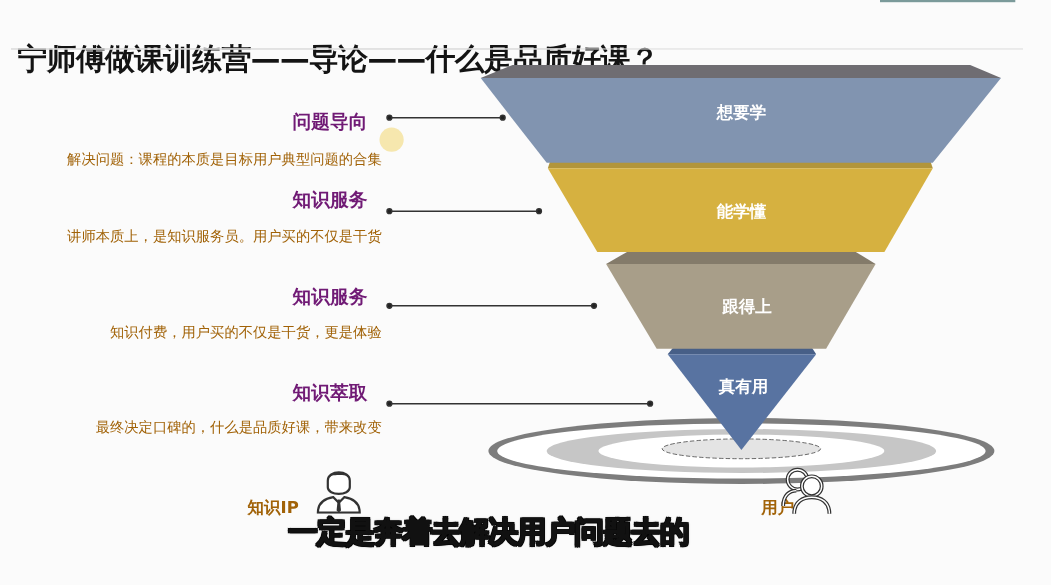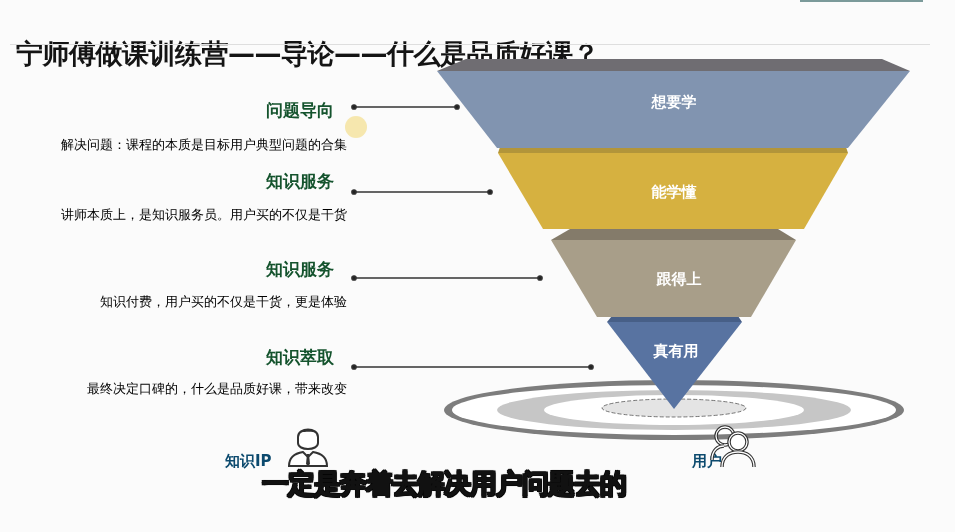--- a/index.html
+++ b/index.html
@@ -13,38 +13,38 @@
     position: absolute; left: 16px; top: 2px;
     font-size: 27px; font-weight: bold; letter-spacing: -0.5px;
     color: #141414; white-space: nowrap; margin-top: 34px;
   }
   .topright-bar {
     position: absolute; left: 800px; top: 0; width: 123px; height: 2px;
     background: #7b9a9a;
   }
   .rule-full { position:absolute; left: 10px; top: 44px; width: 500px; height:1px; background:#dcdcdc; }
   .heading {
-    position: absolute; font-size: 17px; font-weight: bold; color: #14532d;
+    position: absolute; font-size: 17px; font-weight: bold; color: #701a75;
     white-space: nowrap; text-align: left;
   }
   .desc {
-    position: absolute; font-size: 13px; color: #000000; white-space: nowrap; text-align: right;
+    position: absolute; font-size: 13px; color: #a16207; white-space: nowrap; text-align: right;
   }
   .funnel { position: absolute; left: 0; top: 0; }
   .layer-label {
     position: absolute; color: #fff; font-size: 15px; font-weight: bold;
     white-space: nowrap; transform: translateX(-50%);
   }
   .cursor-dot {
     position: absolute; left: 345px; top: 116px; width: 22px; height: 22px; border-radius: 50%;
     background: #f5e3a0; opacity: 0.85;
   }
   .icon-box { position: absolute; }
   .person-label {
-    position: absolute; font-size: 15px; font-weight: bold; color: #0c4a6e; white-space: nowrap;
+    position: absolute; font-size: 15px; font-weight: bold; color: #a16207; white-space: nowrap;
   }
   .subtitle {
     position: absolute; left: 262px; top: 466px;
     font-size: 27px; font-weight: bold; color: #000000; white-space: nowrap;
     -webkit-text-stroke: 1.2px #111;
     text-shadow: 0 0 2px #000, 1px 1px 0 #000, -1px -1px 0 #000, 1px -1px 0 #000, -1px 1px 0 #000;
     letter-spacing: -1px;
   }
 </style>
 </head>

